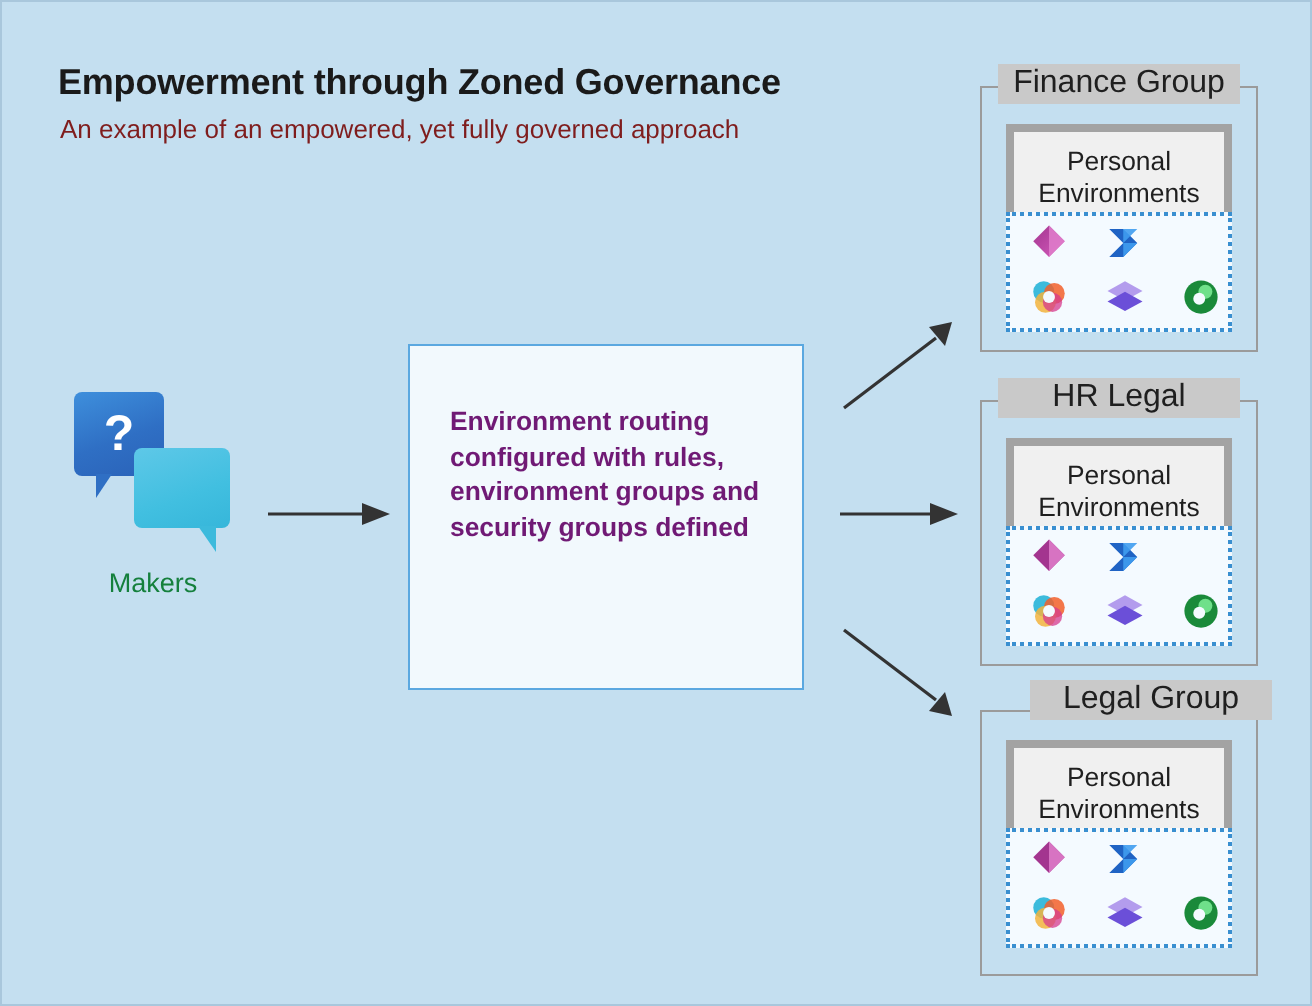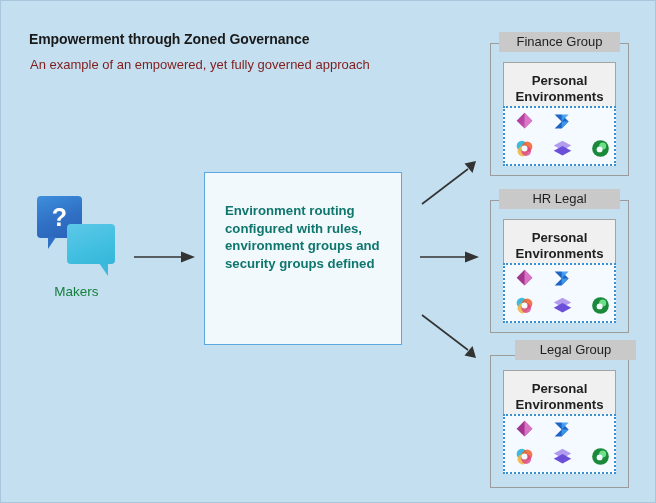--- a/index.html
+++ b/index.html
@@ -10,21 +10,21 @@
     overflow:hidden;
     position:relative;
     box-sizing:border-box;
     border:1px solid #a9c7dc;
   }
   #stage{position:absolute;left:0;top:0;width:654px;height:501px;}
 
   
   .hdr-title{
     position:absolute;left:28px;top:30px;
-    font-size:14px;font-weight:bold;color:#1a1a1a;
+    font-size:18px;font-weight:bold;color:#1a1a1a;
     letter-spacing:-0.1px;white-space:nowrap;
   }
   .hdr-sub{
     position:absolute;left:29px;top:56px;
     font-size:13px;color:#7f1d1d;white-space:nowrap;
   }
 
   
   .makers{position:absolute;left:28px;top:195px;width:95px;height:110px;}
   .bubble-a{
@@ -65,48 +65,48 @@
   .arrow svg{display:block;overflow:visible;}
 
   
   .centerbox{
     position:absolute;left:203px;top:171px;width:198px;height:173px;
     background:#f2f9fd;border:1px solid #5ba8e0;
     box-sizing:border-box;
   }
   .centerbox-text{
     position:absolute;left:20px;top:29px;width:168px;
-    font-size:13.2px;font-weight:bold;color:#0f766e;
+    font-size:13.2px;font-weight:bold;color:#701a75;
     line-height:17.5px;
   }
 
   
   .group{
     position:absolute;width:139px;
     border:1px solid #9b9b9b;
     box-sizing:border-box;
     background:transparent;
   }
   .group-label{
     position:absolute;
     height:20px;line-height:20px;
     background:#c9c9c9;
-    color:#1f1f1f;font-size:13px;
+    color:#1f1f1f;font-size:16px;
     text-align:center;
     box-sizing:border-box;
     white-space:nowrap;
   }
   .pe-box{
     position:absolute;
     width:113px;height:54px;
-    background:#f0f0f0;border:1px solid #a3a3a3;
+    background:#f0f0f0;border:4px solid #a3a3a3;
     box-sizing:border-box;
     display:flex;align-items:center;justify-content:center;
     text-align:center;
-    font-size:13.2px;color:#1f1f1f;line-height:16px;font-weight:bold;
+    font-size:13.2px;color:#1f1f1f;line-height:16px;
   }
   .icon-zone{
     position:absolute;
     width:113px;height:60px;
     background:#f4faff;
     border:2px dotted #3a8fd0;
     box-sizing:border-box;
   }
   .icon-row{
     position:absolute;left:0;width:113px;

